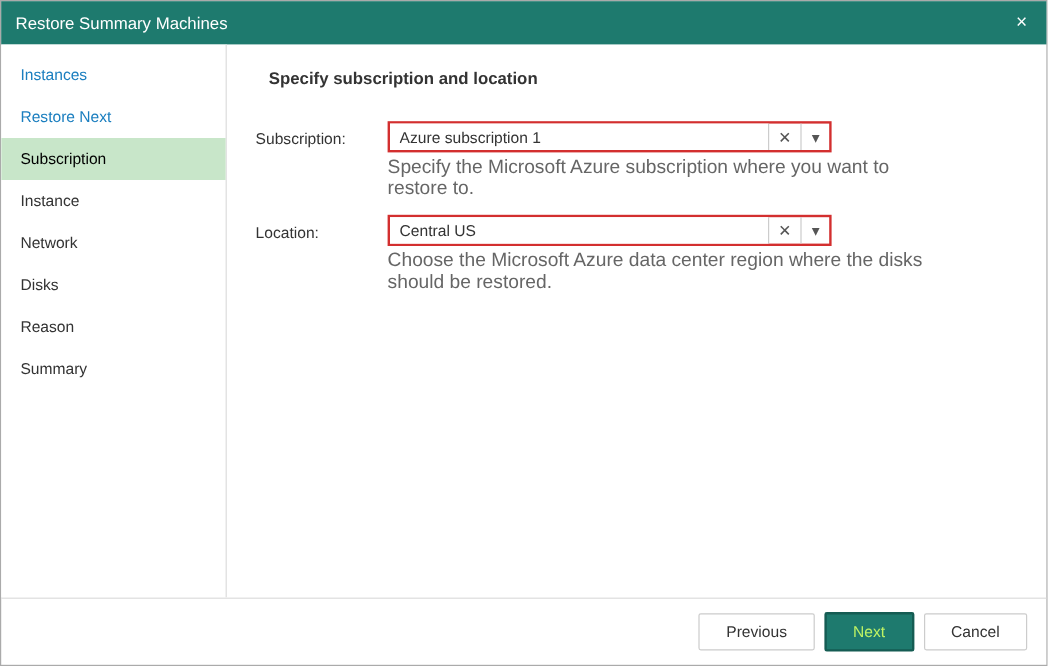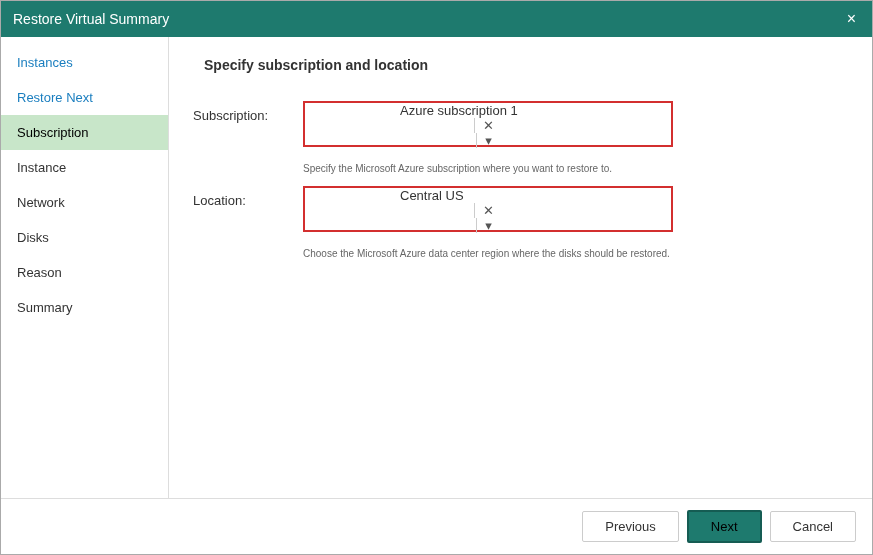--- a/index.html
+++ b/index.html
@@ -41,21 +41,21 @@
       padding: 0 4px;
     }
 
     .dialog-body {
       display: flex;
       flex: 1;
       overflow: hidden;
     }
 
     .sidebar {
-      width: 168px;
+      width: 188px;
       background: #fff;
       border-right: 1px solid #ddd;
       padding-top: 8px;
       flex-shrink: 0;
     }
 
     .sidebar-item {
       padding: 10px 16px;
       cursor: pointer;
       color: #1a7ebf;
@@ -105,23 +105,22 @@
     .form-field-group {
       display: flex;
       flex-direction: column;
       flex: 1;
     }
 
     .input-with-buttons {
       display: flex;
       align-items: center;
       border: 2px solid #d32f2f;
-      height: 46px;
+      height: 26px;
       max-width: 370px;
-      flex-direction: column;
     }
 
     .input-value {
       flex: 1;
       padding: 0 8px;
       font-size: 13px;
       color: #333;
       background: #fff;
       border: none;
       outline: none;
@@ -135,23 +134,23 @@
       padding: 0 8px;
       cursor: pointer;
       height: 100%;
       display: flex;
       align-items: center;
       color: #555;
       font-size: 13px;
     }
 
     .hint-text {
-      font-size: 10px;
+      font-size: 16px;
       color: #666;
-      margin-top: 16px;
+      margin-top: 4px;
       max-width: 460px;
     }
 
     .dialog-footer {
       display: flex;
       justify-content: flex-end;
       align-items: center;
       padding: 10px 16px;
       border-top: 1px solid #ddd;
       gap: 8px;
@@ -164,31 +163,31 @@
       font-size: 13px;
       cursor: pointer;
       border-radius: 2px;
       border: 1px solid #ccc;
       background: #fff;
       color: #333;
     }
 
     .btn-primary {
       background: #1e7a6e;
-      color: #000000;
+      color: #bef264;
       border: 2px solid #155c53;
     }
   </style>
 </head>
 <body>
 
 <div class="dialog">
 
   <div class="dialog-title-bar">
-    <span>Restore Virtual Summary</span>
+    <span>Restore Summary Machines</span>
     <button class="close-btn">×</button>
   </div>
 
   <div class="dialog-body">
 
     <div class="sidebar">
       <div class="sidebar-item">Instances</div>
       <div class="sidebar-item">Restore Next</div>
       <div class="sidebar-item active">Subscription</div>
       <div class="sidebar-item inactive-text">Instance</div>

